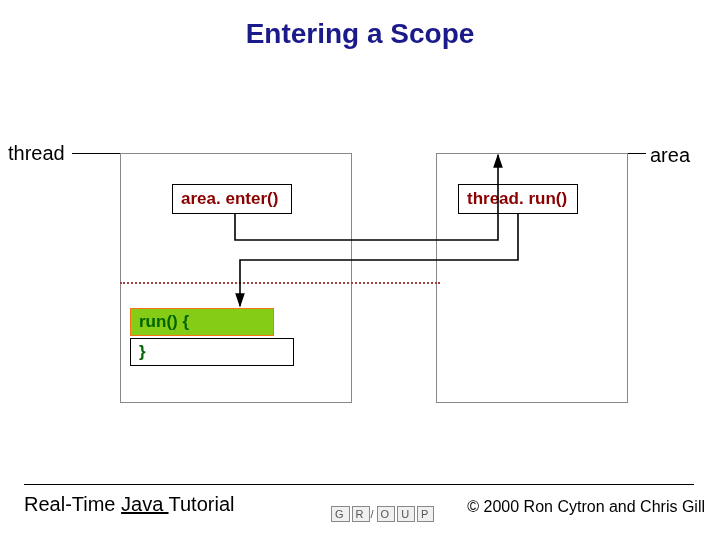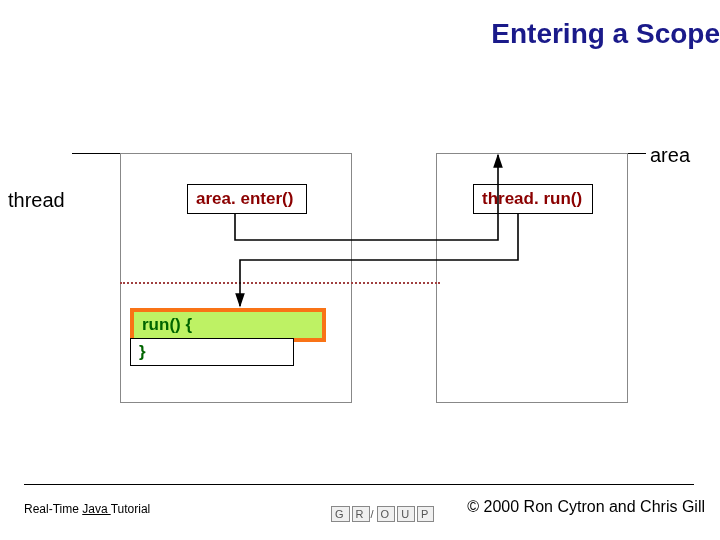--- a/index.html
+++ b/index.html
@@ -9,32 +9,31 @@
     background: #ffffff;
     font-family: Arial, Helvetica, sans-serif;
     position: relative;
     overflow: hidden;
   }
   .title {
     position: absolute;
     top: 18px;
     left: 0;
     width: 720px;
-    text-align: right;
+    text-align: center;
     font-size: 28px;
     font-weight: bold;
     color: #1a1a8a;
   }
   .label-thread {
     position: absolute;
     top: 142px;
     left: 8px;
     font-size: 20px;
     color: #000;
-    margin-top: 47px;
   }
   .label-area {
     position: absolute;
     top: 144px;
     right: 30px;
     font-size: 20px;
     color: #000;
   }
   .lifeline-thread-top {
     position: absolute;
@@ -72,37 +71,36 @@
   }
   .call-box {
     position: absolute;
     border: 1px solid #000;
     background: #fff;
     font-size: 17px;
     font-weight: bold;
     color: #8b0000;
     padding: 4px 8px;
     min-width: 120px;
-    margin-left: 15px;
   }
   .area-enter {
     top: 184px;
     left: 172px;
   }
   .thread-run {
     top: 184px;
     left: 458px;
   }
   .run-open {
     position: absolute;
     top: 308px;
     left: 130px;
-    width: 196px;
-    border: 4px solid #f97316;
-    background: #bef264;
+    width: 144px;
+    border: 1px solid #f97316;
+    background: #84cc16;
     font-size: 17px;
     font-weight: bold;
     color: #006400;
     padding: 3px 8px;
   }
   .run-close {
     position: absolute;
     top: 338px;
     left: 130px;
     width: 164px;
@@ -126,21 +124,21 @@
     bottom: 55px;
     left: 24px;
     width: 670px;
     height: 0;
     border-top: 1px solid #000;
   }
   .footer-left {
     position: absolute;
     bottom: 24px;
     left: 24px;
-    font-size: 12px;
+    font-size: 20px;
     color: #000;
   }
   .footer-left .underline {
     text-decoration: underline;
   }
   .footer-right {
     position: absolute;
     bottom: 24px;
     right: 15px;
     font-size: 16px;

